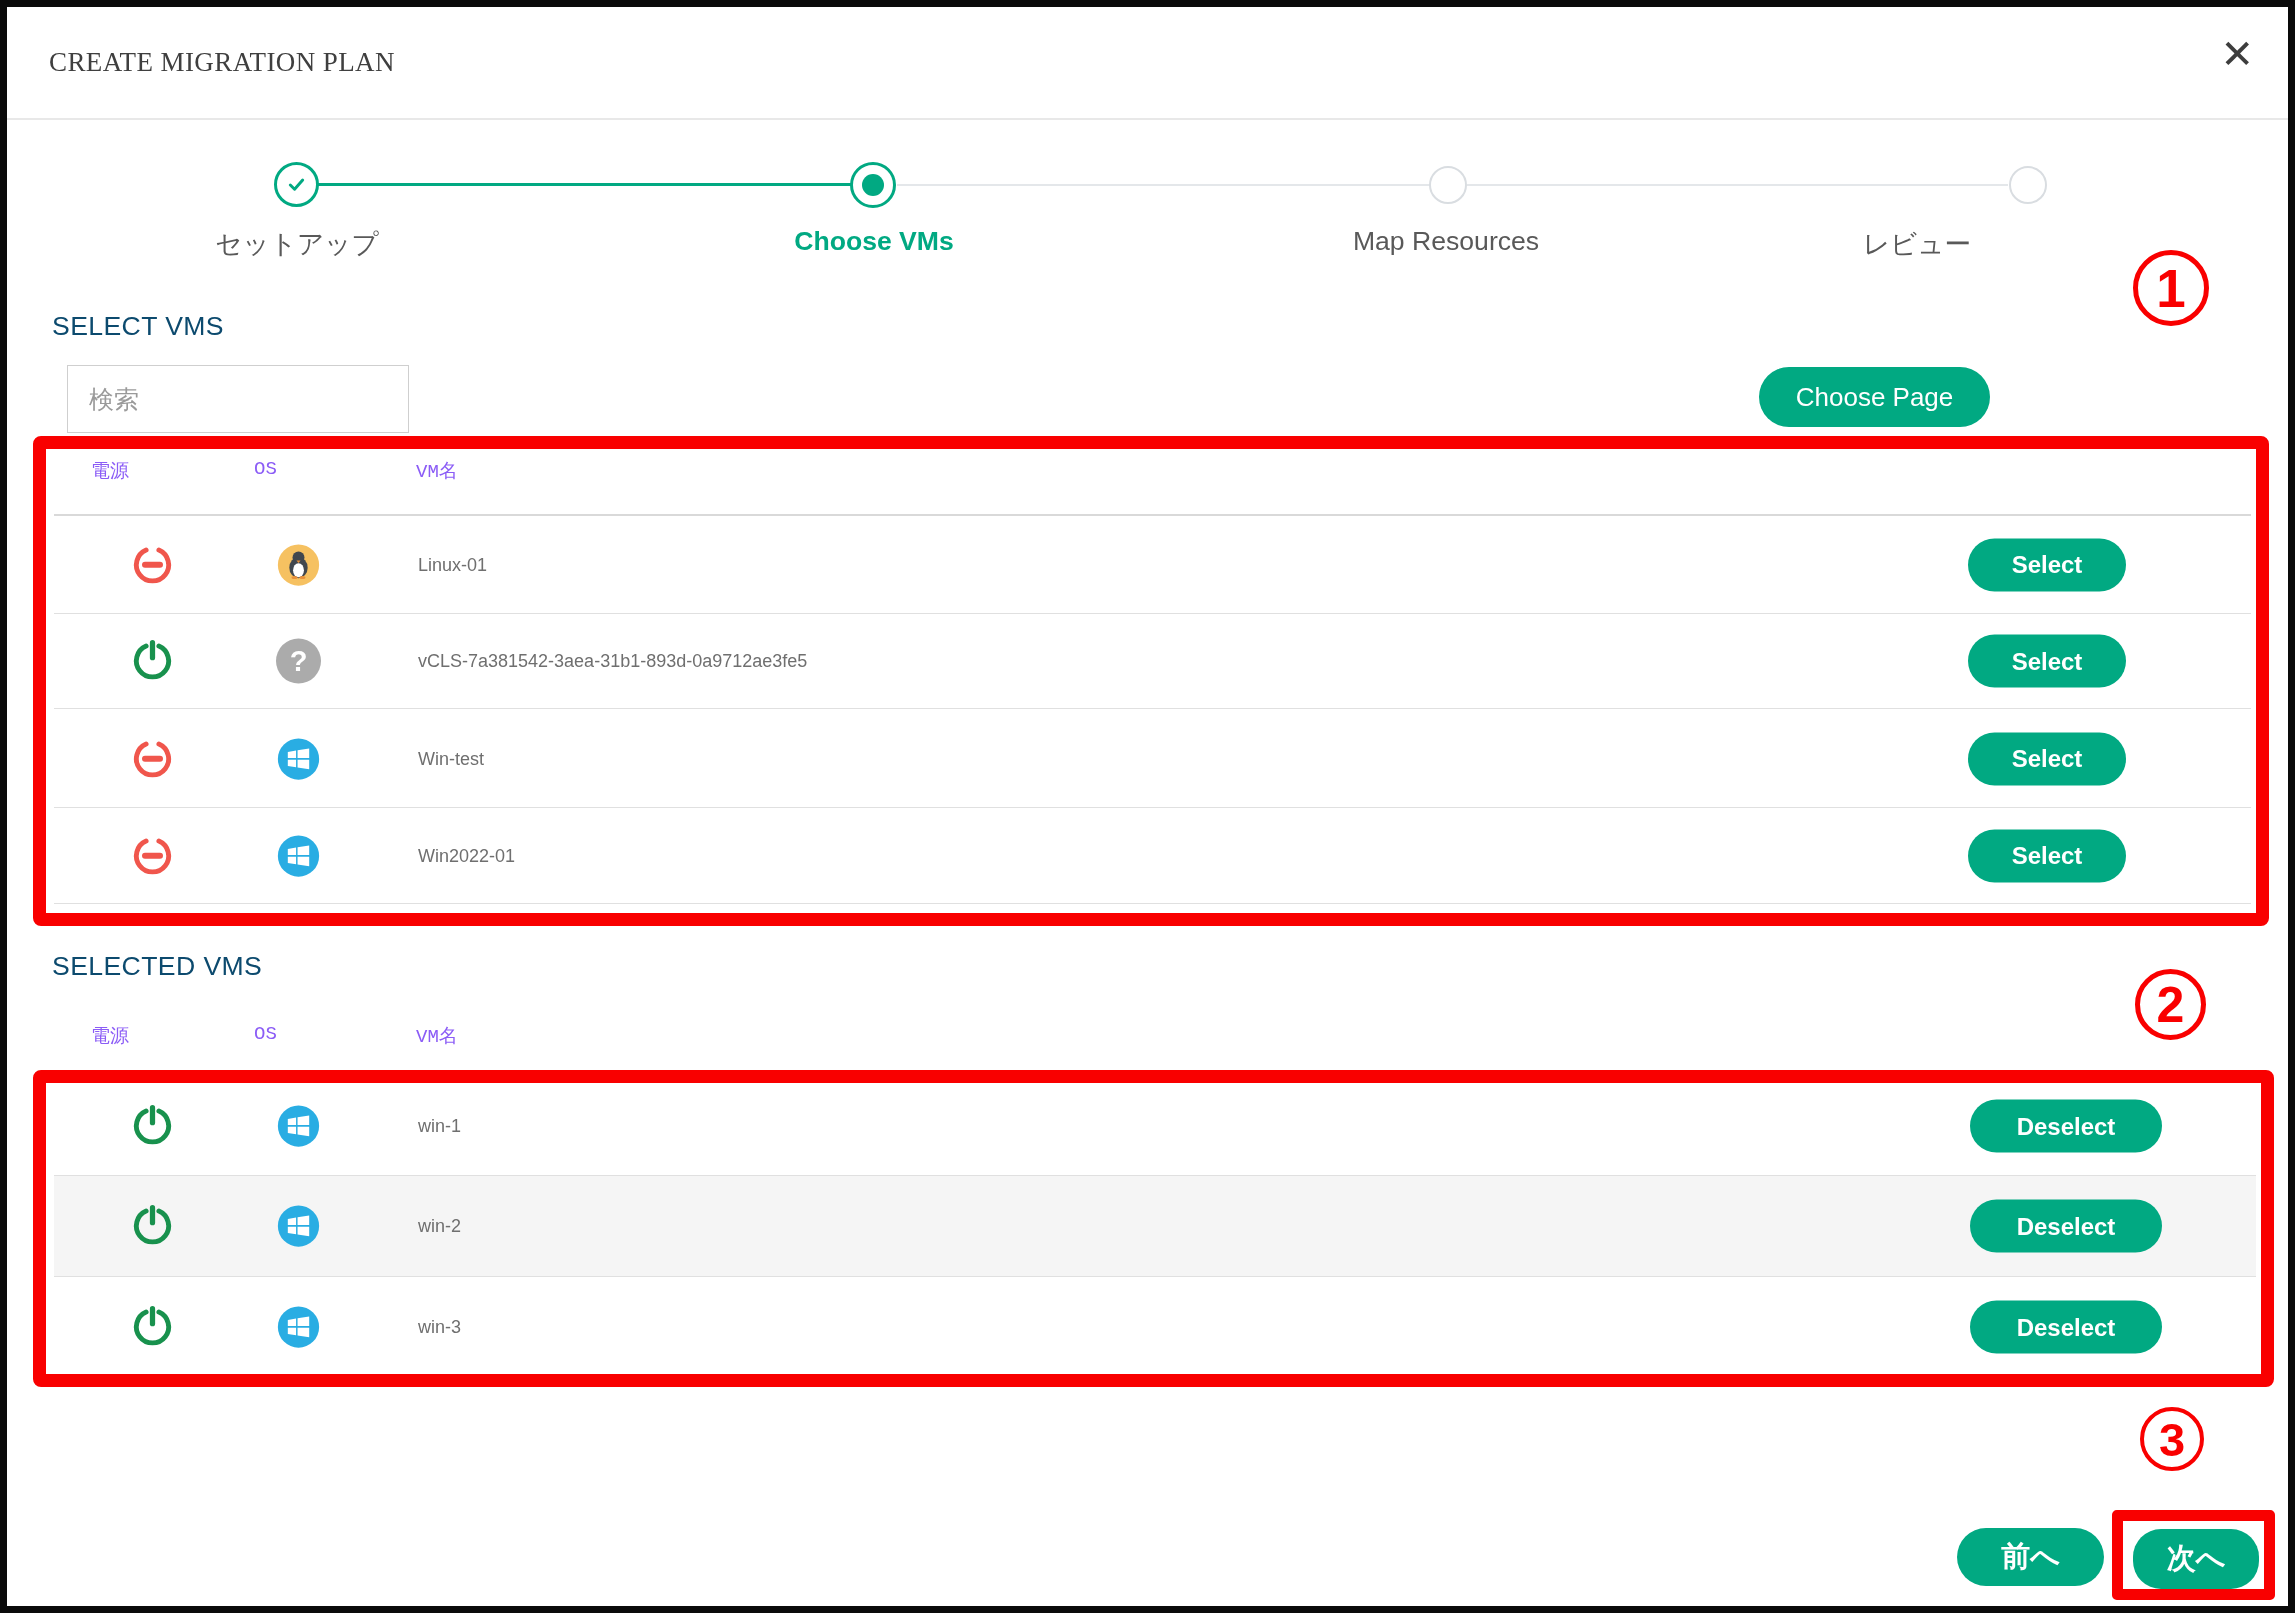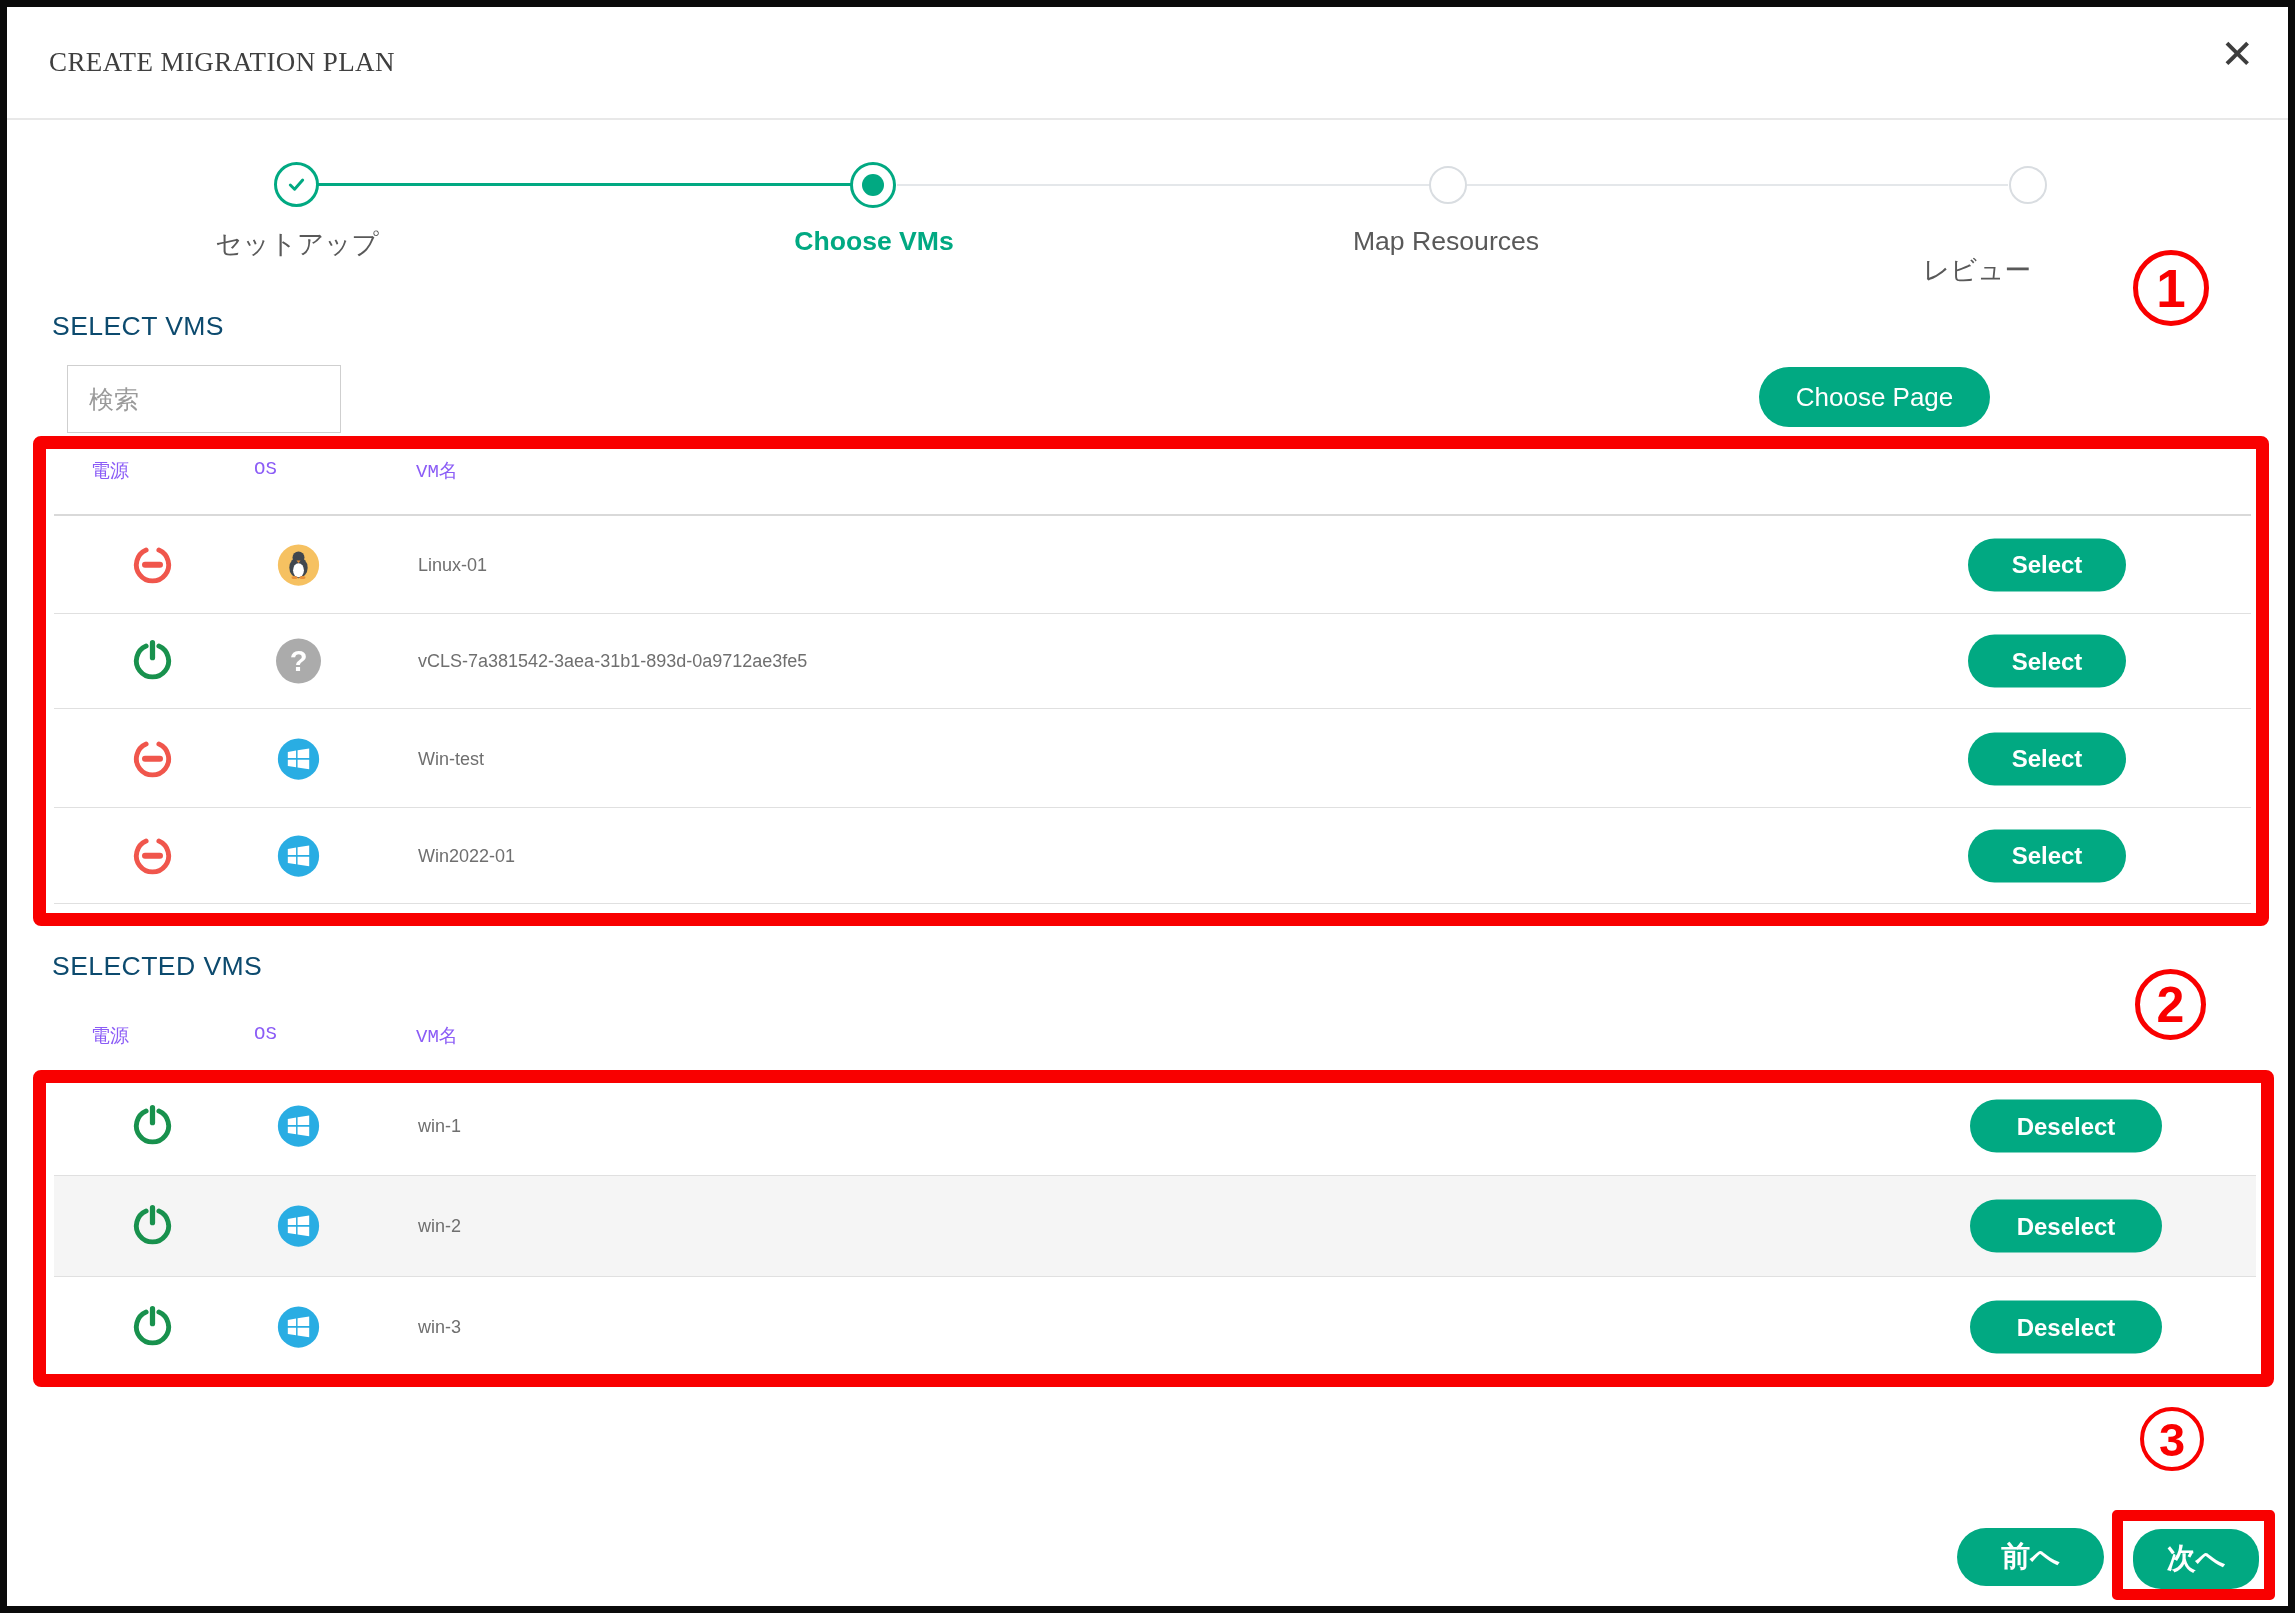--- a/index.html
+++ b/index.html
@@ -20,21 +20,21 @@
   .step-circle{border-radius:50%;background:#fff;display:flex;align-items:center;justify-content:center;}
   .c-done{left:267px;top:155px;width:39px;height:39px;border:3.2px solid #01A982;}
   .c-current{left:843px;top:155px;width:40px;height:40px;border:3.2px solid #01A982;}
   .c-current .dot{width:22.6px;height:22.6px;border-radius:50%;background:#01A982;}
   .c-todo{width:34px;height:34px;border:2.4px solid #d9dde1;}
   .step-label{top:219px;font-size:26.6px;color:#595959;transform:translateX(-50%);white-space:nowrap;}
   .step-label.current{color:#01A982;font-weight:700;}
   
   .sec-heading{left:45px;font-size:26.6px;color:#0c4a6e;letter-spacing:0.4px;}
   
-  .search-input{left:60px;top:358px;width:274px;height:68px;box-sizing:border-box;
+  .search-input{left:60px;top:358px;width:342px;height:68px;box-sizing:border-box;
     border:1.6px solid #cfcfcf;font-size:25px;padding:0 21px;color:#555;outline:none;
     font-family:inherit;}
   .search-input::placeholder{color:#9a9a9a;}
   
   .pill{display:flex;align-items:center;justify-content:center;background:#01A982;color:#fff;
     border:none;border-radius:32px;cursor:pointer;font-family:inherit;}
   .btn-select-page{left:1752px;top:360px;width:231px;height:60px;font-size:26px;}
   .btn-select-all{left:1997px;top:358px;width:243px;height:63px;font-size:27px;font-weight:700;}
   
   .th{font-size:19px;color:#8b5cf6;font-family:Liberation Mono, monospace;}
@@ -76,21 +76,21 @@
   </div>
   <div class="abs step-circle c-current">
       <div class="dot"></div>
     </div>
   <div class="abs step-circle c-todo" style="left:1422px;top:159px;"></div>
   <div class="abs step-circle c-todo" style="left:2002px;top:159px;"></div>
 
   <div class="abs step-label" style="left:290px;">セットアップ</div>
   <div class="abs step-label current" style="left:867px;">Choose VMs</div>
   <div class="abs step-label" style="left:1439px;">Map Resources</div>
-  <div class="abs step-label" style="left:1970px;margin-top:26px;">レビュー</div>
+  <div class="abs step-label" style="left:1910px;">レビュー</div>
 
   <div class="abs sec-heading" style="top:304px;">SELECT VMS</div>
 
   <input class="abs search-input" type="text" placeholder="検索" style="">
 
   <button class="abs pill btn-select-page">Choose Page</button>
 
   <div class="abs th" style="left:84px;top:451px;">電源</div>
   <div class="abs th" style="left:247px;top:451px;">OS</div>
   <div class="abs th" style="left:409px;top:451px;">VM名</div>

